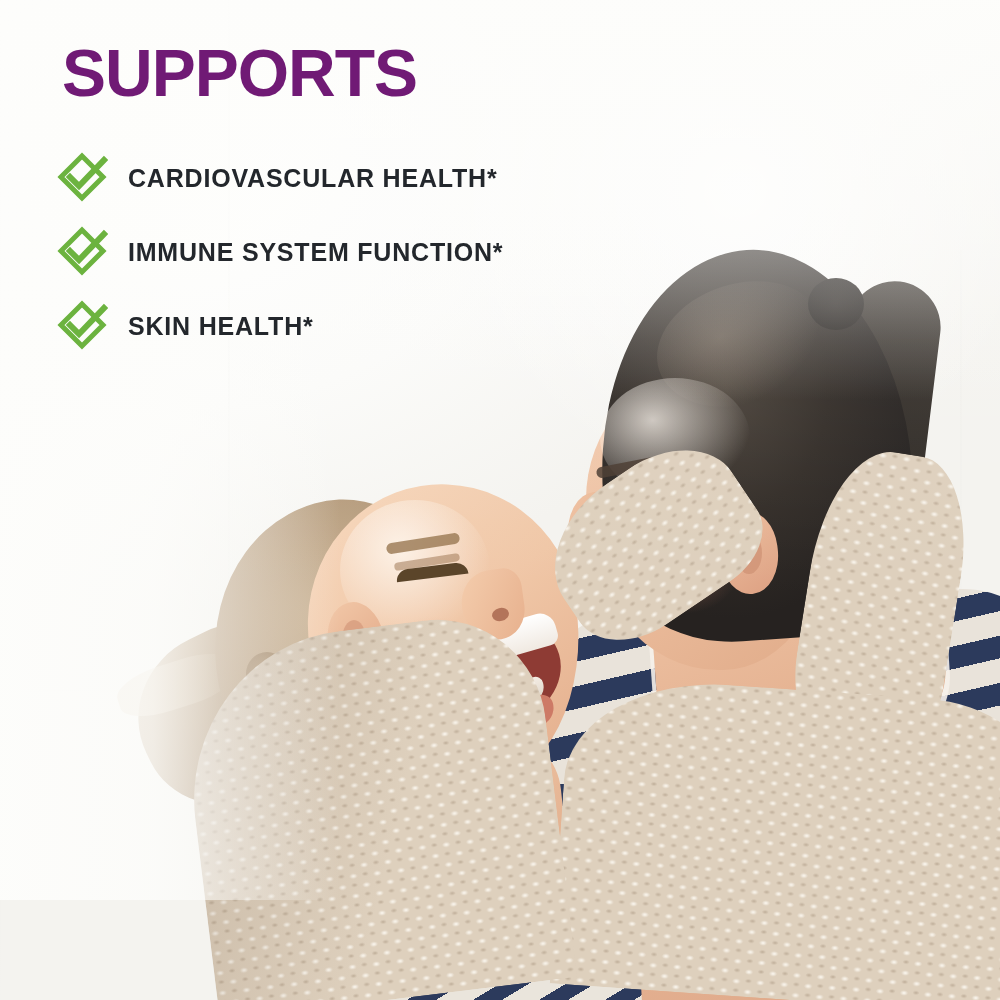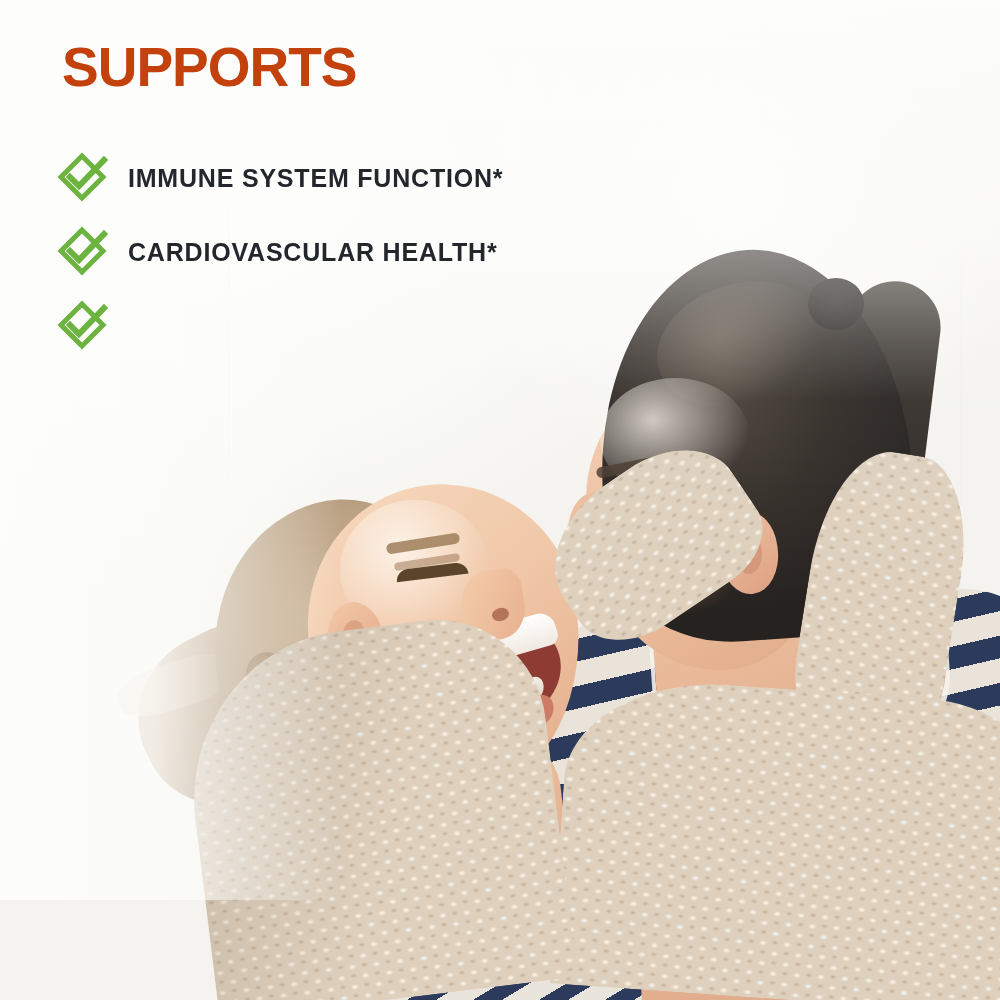--- a/index.html
+++ b/index.html
@@ -328,25 +328,25 @@
   }
   .top-fade {
     position:absolute; left:0; top:0; width:1000px; height:400px;
     background:linear-gradient(180deg, rgba(253,253,251,.96) 0%, rgba(253,253,251,.55) 45%, rgba(253,253,251,0) 100%);
     pointer-events:none;
   }
 
   
   .headline {
     position:absolute; left:62px; top:40px;
-    font-size:55px;
+    font-size:66px;
     font-weight:700;
     letter-spacing:-1px;
     line-height:1;
-    color:#c2410c;
+    color:#701a75;
     font-family:"Liberation Sans", sans-serif;
   }
 
   .bullets {
     position:absolute; left:56px; top:152px;
     display:flex; flex-direction:column; gap:22px;
   }
   .bullet {
     display:flex; align-items:center; gap:20px;
   }
@@ -453,34 +453,35 @@
 
   <div class="headline">SUPPORTS</div>
 
   <div class="bullets">
 
     <div class="bullet">
       <svg class="check-icon" viewBox="0 0 52 52">
         <path d="M26 4 L47 25 L26 46 L5 25 Z" fill="none" stroke="#6cb33f" stroke-width="5" stroke-linejoin="miter"></path>
         <path d="M14 25 L23 34 L48 8" fill="none" stroke="#6cb33f" stroke-width="6" stroke-linecap="square" stroke-linejoin="miter"></path>
       </svg>
-      <span class="bullet-label">IMMUNE SYSTEM FUNCTION*</span>
+      <span class="bullet-label">CARDIOVASCULAR HEALTH*</span>
     </div>
 
     <div class="bullet">
       <svg class="check-icon" viewBox="0 0 52 52">
         <path d="M26 4 L47 25 L26 46 L5 25 Z" fill="none" stroke="#6cb33f" stroke-width="5" stroke-linejoin="miter"></path>
         <path d="M14 25 L23 34 L48 8" fill="none" stroke="#6cb33f" stroke-width="6" stroke-linecap="square" stroke-linejoin="miter"></path>
       </svg>
-      <span class="bullet-label">CARDIOVASCULAR HEALTH*</span>
+      <span class="bullet-label">IMMUNE SYSTEM FUNCTION*</span>
     </div>
 
     <div class="bullet">
       <svg class="check-icon" viewBox="0 0 52 52">
         <path d="M26 4 L47 25 L26 46 L5 25 Z" fill="none" stroke="#6cb33f" stroke-width="5" stroke-linejoin="miter"></path>
         <path d="M14 25 L23 34 L48 8" fill="none" stroke="#6cb33f" stroke-width="6" stroke-linecap="square" stroke-linejoin="miter"></path>
       </svg>
+      <span class="bullet-label">SKIN HEALTH*</span>
     </div>
 
   </div>
 
 
 </div>
 
 </body></html>

